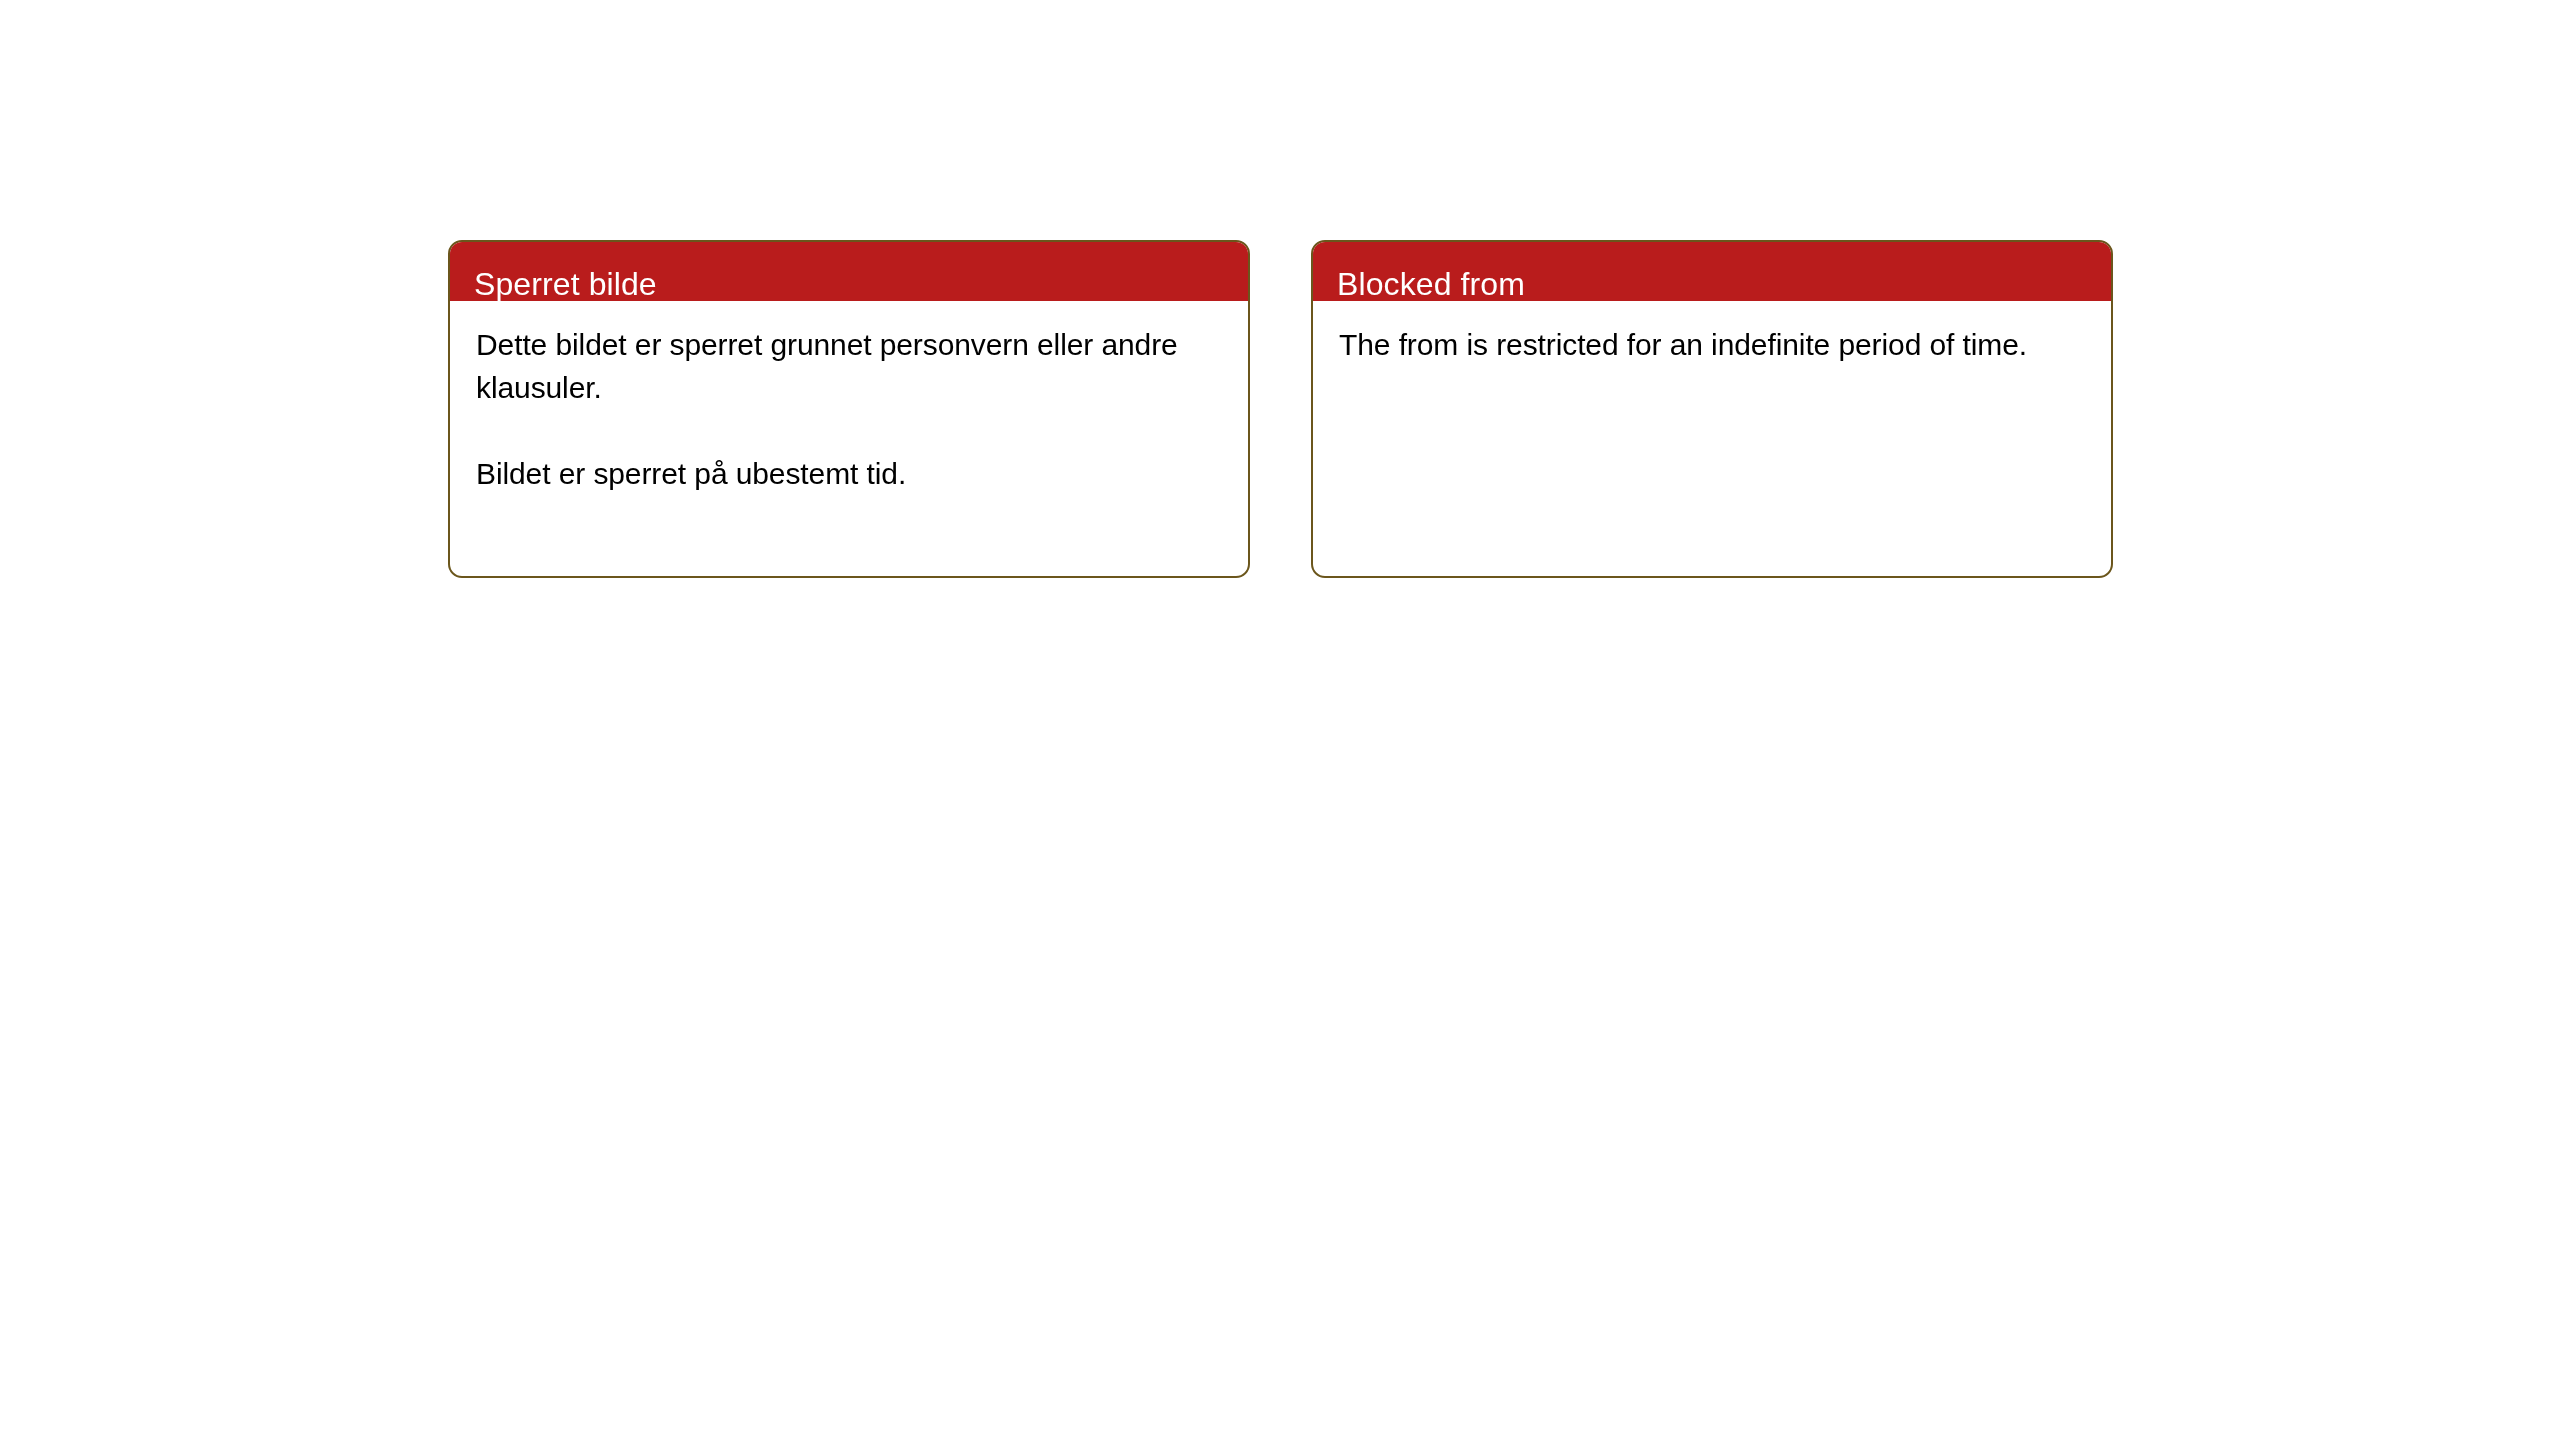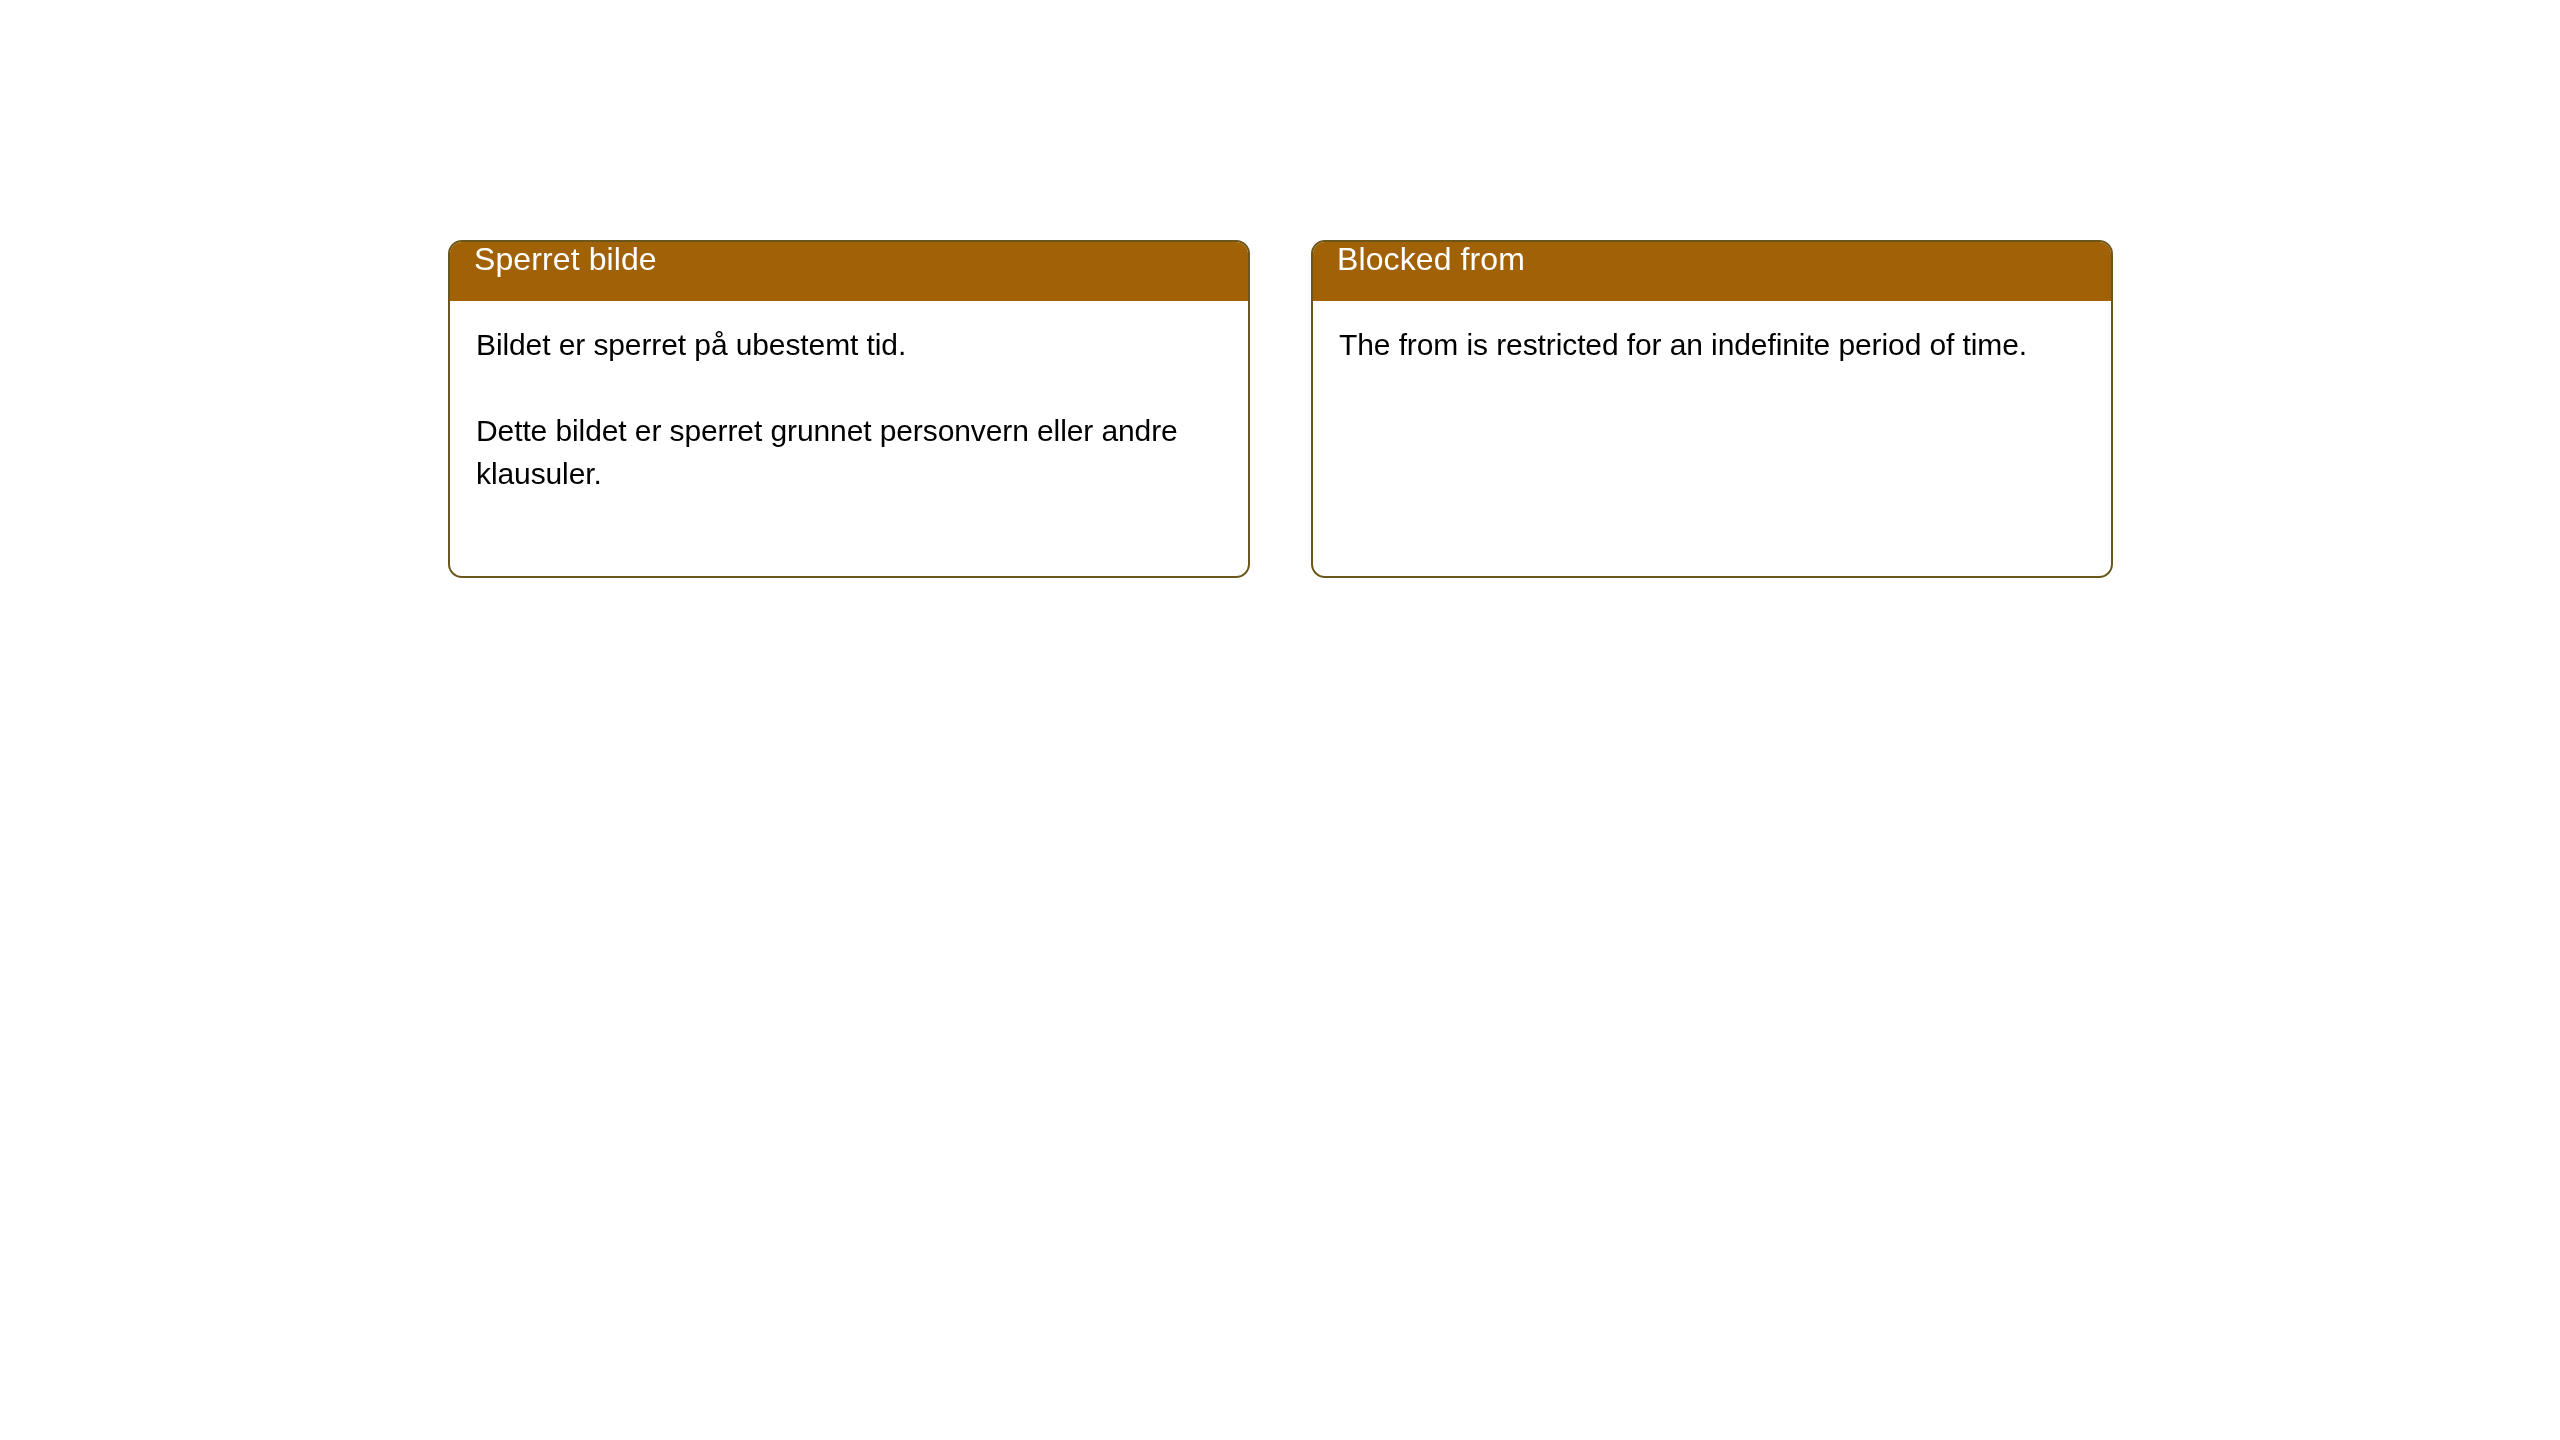--- a/index.html
+++ b/index.html
@@ -32,23 +32,23 @@
     border-radius: 14px;
     box-sizing: border-box;
     overflow: hidden;
   }
 
   #card-no  { left: 448px;  width: 802px; }
   #card-en  { left: 1311px; width: 802px; }
 
   .card-header {
     height: 59px;
-    background: #a16207;
+    background: #b91c1c;
     display: flex;
-    align-items: flex-start;
+    align-items: flex-end;
     padding: 0 0 0 24px;
     box-sizing: border-box;
   }
 
   .card-title {
     color: #ffffff;
     font-size: 32px;
     line-height: 34px;
     font-weight: normal;
     letter-spacing: 0.1px;
@@ -76,22 +76,22 @@
 </head>
 <body>
 
 <div id="notice-area">
 
   <div class="notice-card" id="card-no">
     <div class="card-header">
       <span class="card-title">Sperret bilde</span>
     </div>
     <div class="card-body">
+      <p class="card-paragraph">Dette bildet er sperret grunnet personvern eller andre klausuler.</p>
       <p class="card-paragraph">Bildet er sperret på ubestemt tid.</p>
-      <p class="card-paragraph">Dette bildet er sperret grunnet personvern eller andre klausuler.</p>
     </div>
   </div>
 
   <div class="notice-card" id="card-en">
     <div class="card-header">
       <span class="card-title">Blocked from</span>
     </div>
     <div class="card-body">
       <p class="card-paragraph">The from is restricted for an indefinite period of time.</p>
     </div>

